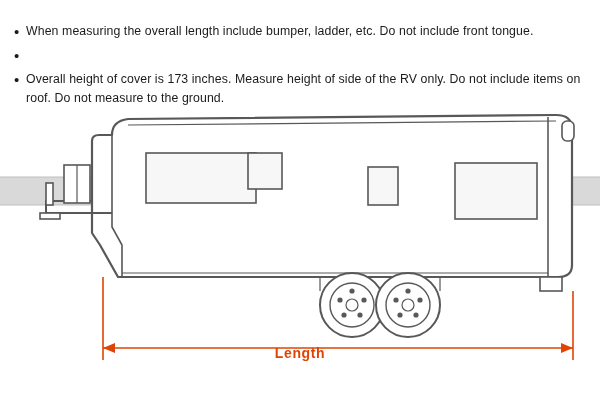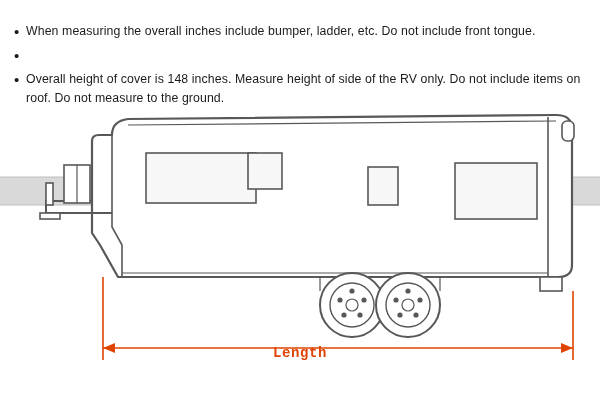--- a/index.html
+++ b/index.html
@@ -44,21 +44,20 @@
     line-height: 19px;
     color: #1b1b1b;
     letter-spacing: 0.1px;
   }
   #diagram {
     position: absolute;
     left: 0;
     top: 105px;
     width: 512px;
     height: 295px;
-    font-family: Liberation Mono, monospace;
   }
   svg {
     display: block;
   }
   .dim-label {
     position: absolute;
     left: 0;
     top: 240px;
     width: 600px;
     text-align: center;
@@ -69,28 +68,28 @@
   }
 </style>
 </head>
 <body>
 
 <div id="page">
 
   <div id="notes">
     <div class="note-row">
       <span class="bullet">•</span>
-      <span class="note-text">When measuring the overall inches include bumper, ladder, etc. Do not include front tongue.</span>
+      <span class="note-text">When measuring the overall length include bumper, ladder, etc. Do not include front tongue.</span>
     </div>
     <div class="note-row">
       <span class="bullet">•</span>
     </div>
     <div class="note-row">
       <span class="bullet">•</span>
-      <span class="note-text">Overall height of cover is 148 inches. Measure height of side of the RV only. Do not include items on roof. Do not measure to the ground.</span>
+      <span class="note-text">Overall height of cover is 173 inches. Measure height of side of the RV only. Do not include items on roof. Do not measure to the ground.</span>
     </div>
   </div>
 
   <div id="diagram">
     <svg width="600" height="295" viewBox="0 0 600 295" xmlns="http://www.w3.org/2000/svg">
 
       <rect x="0" y="72" width="600" height="28" fill="#d9d9d9"></rect>
       <line x1="0" y1="72" x2="600" y2="72" stroke="#bfbfbf" stroke-width="1"></line>
       <line x1="0" y1="100" x2="600" y2="100" stroke="#bfbfbf" stroke-width="1"></line>
 

